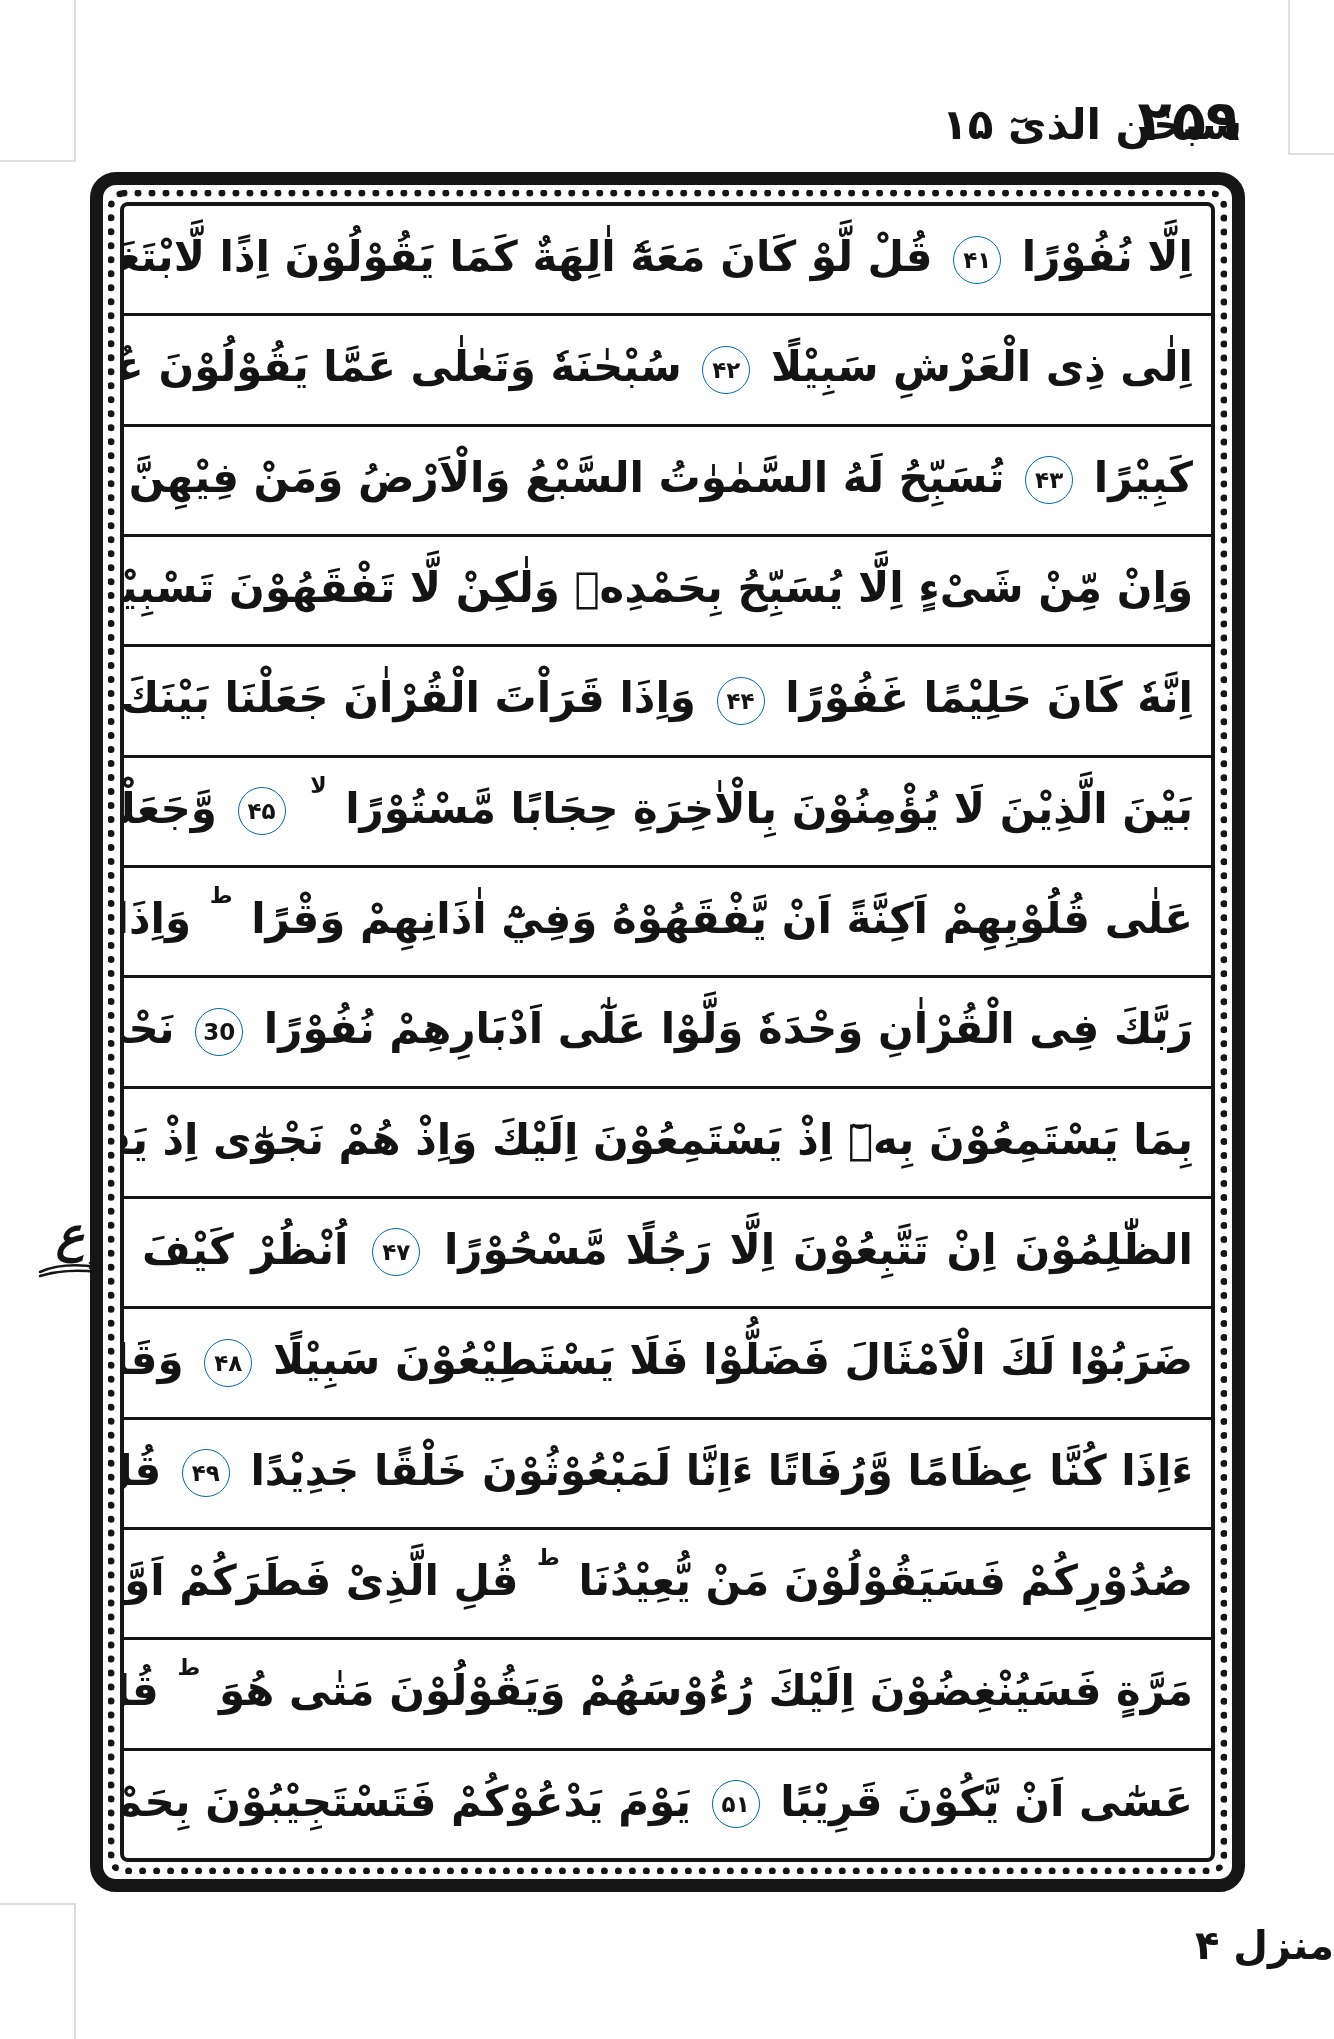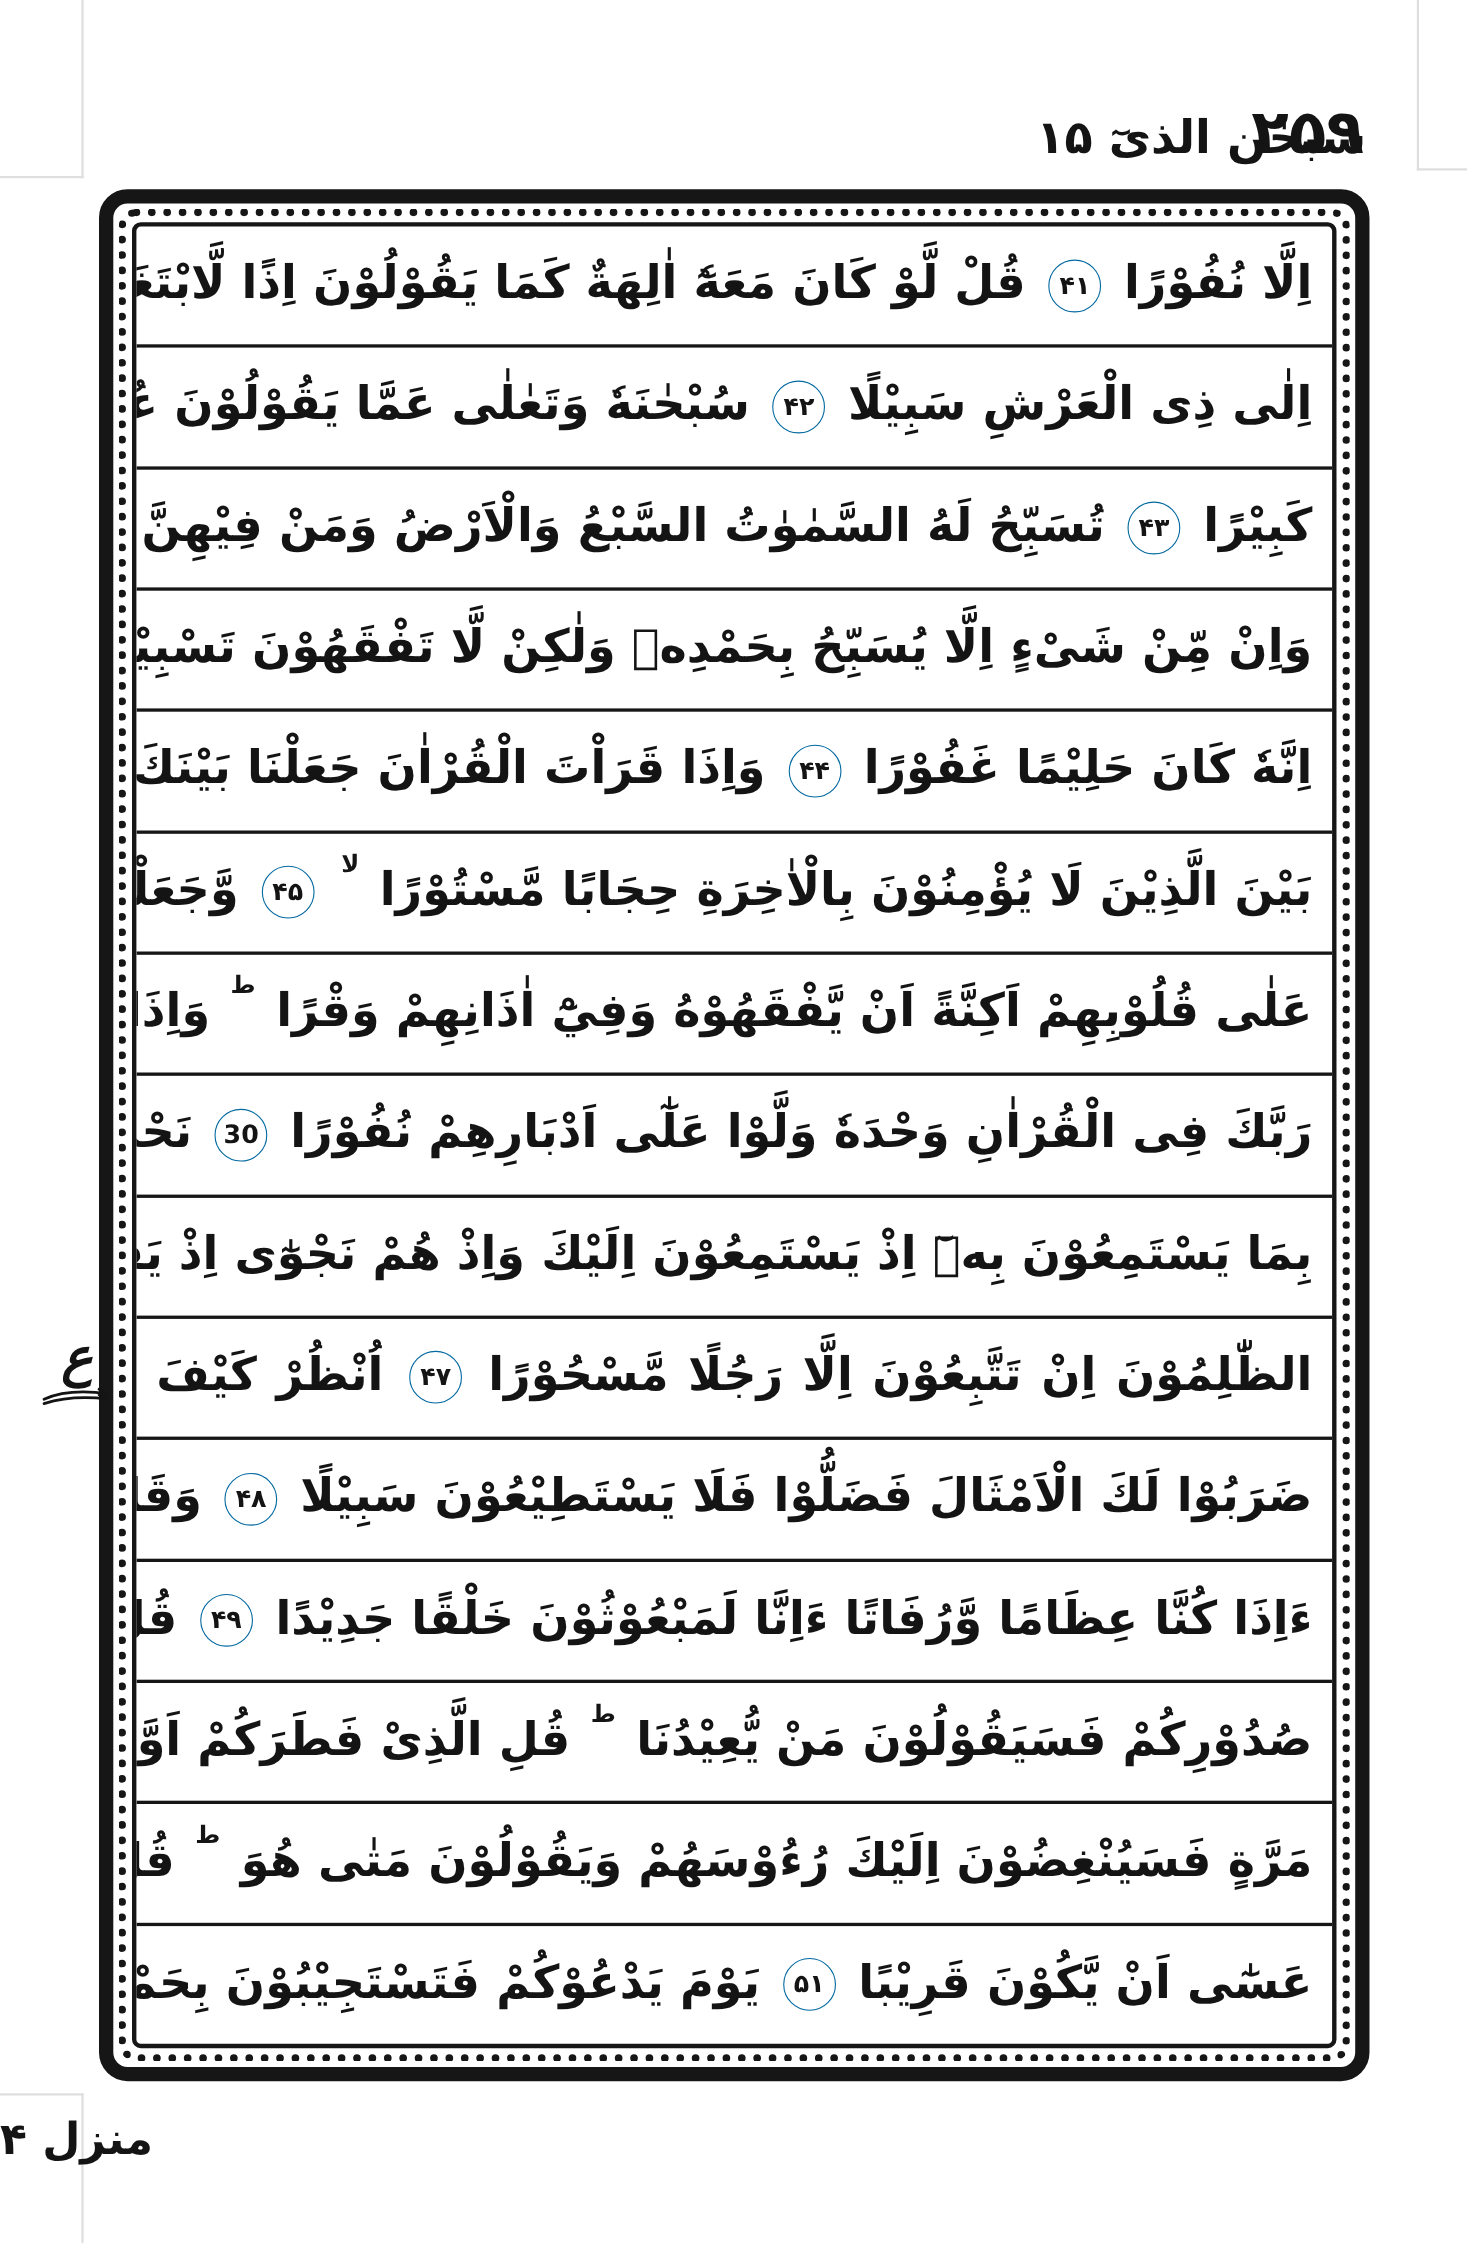--- a/index.html
+++ b/index.html
@@ -75,21 +75,21 @@
   
   .ruku{
     position:absolute;left:30px;top:1210px;width:80px;
     text-align:center;direction:rtl;
   }
   .ruku-glyph{font-size:48px;font-weight:bold;font-style:italic;display:block;line-height:48px;}
   .ruku-swash{display:block;margin:2px auto 0;}
 
   
   .footer{
-    position:absolute;top:1922px;left:0;width:100%;text-align:left;
+    position:absolute;top:1922px;left:0;width:100%;text-align:right;
     font-size:40px;font-weight:bold;direction:rtl;
   }
 </style>
 </head>
 <body>
 
 <div class="page">
 
   <div class="fold fold-tl-v"></div>
   <div class="fold fold-tl-h"></div>

